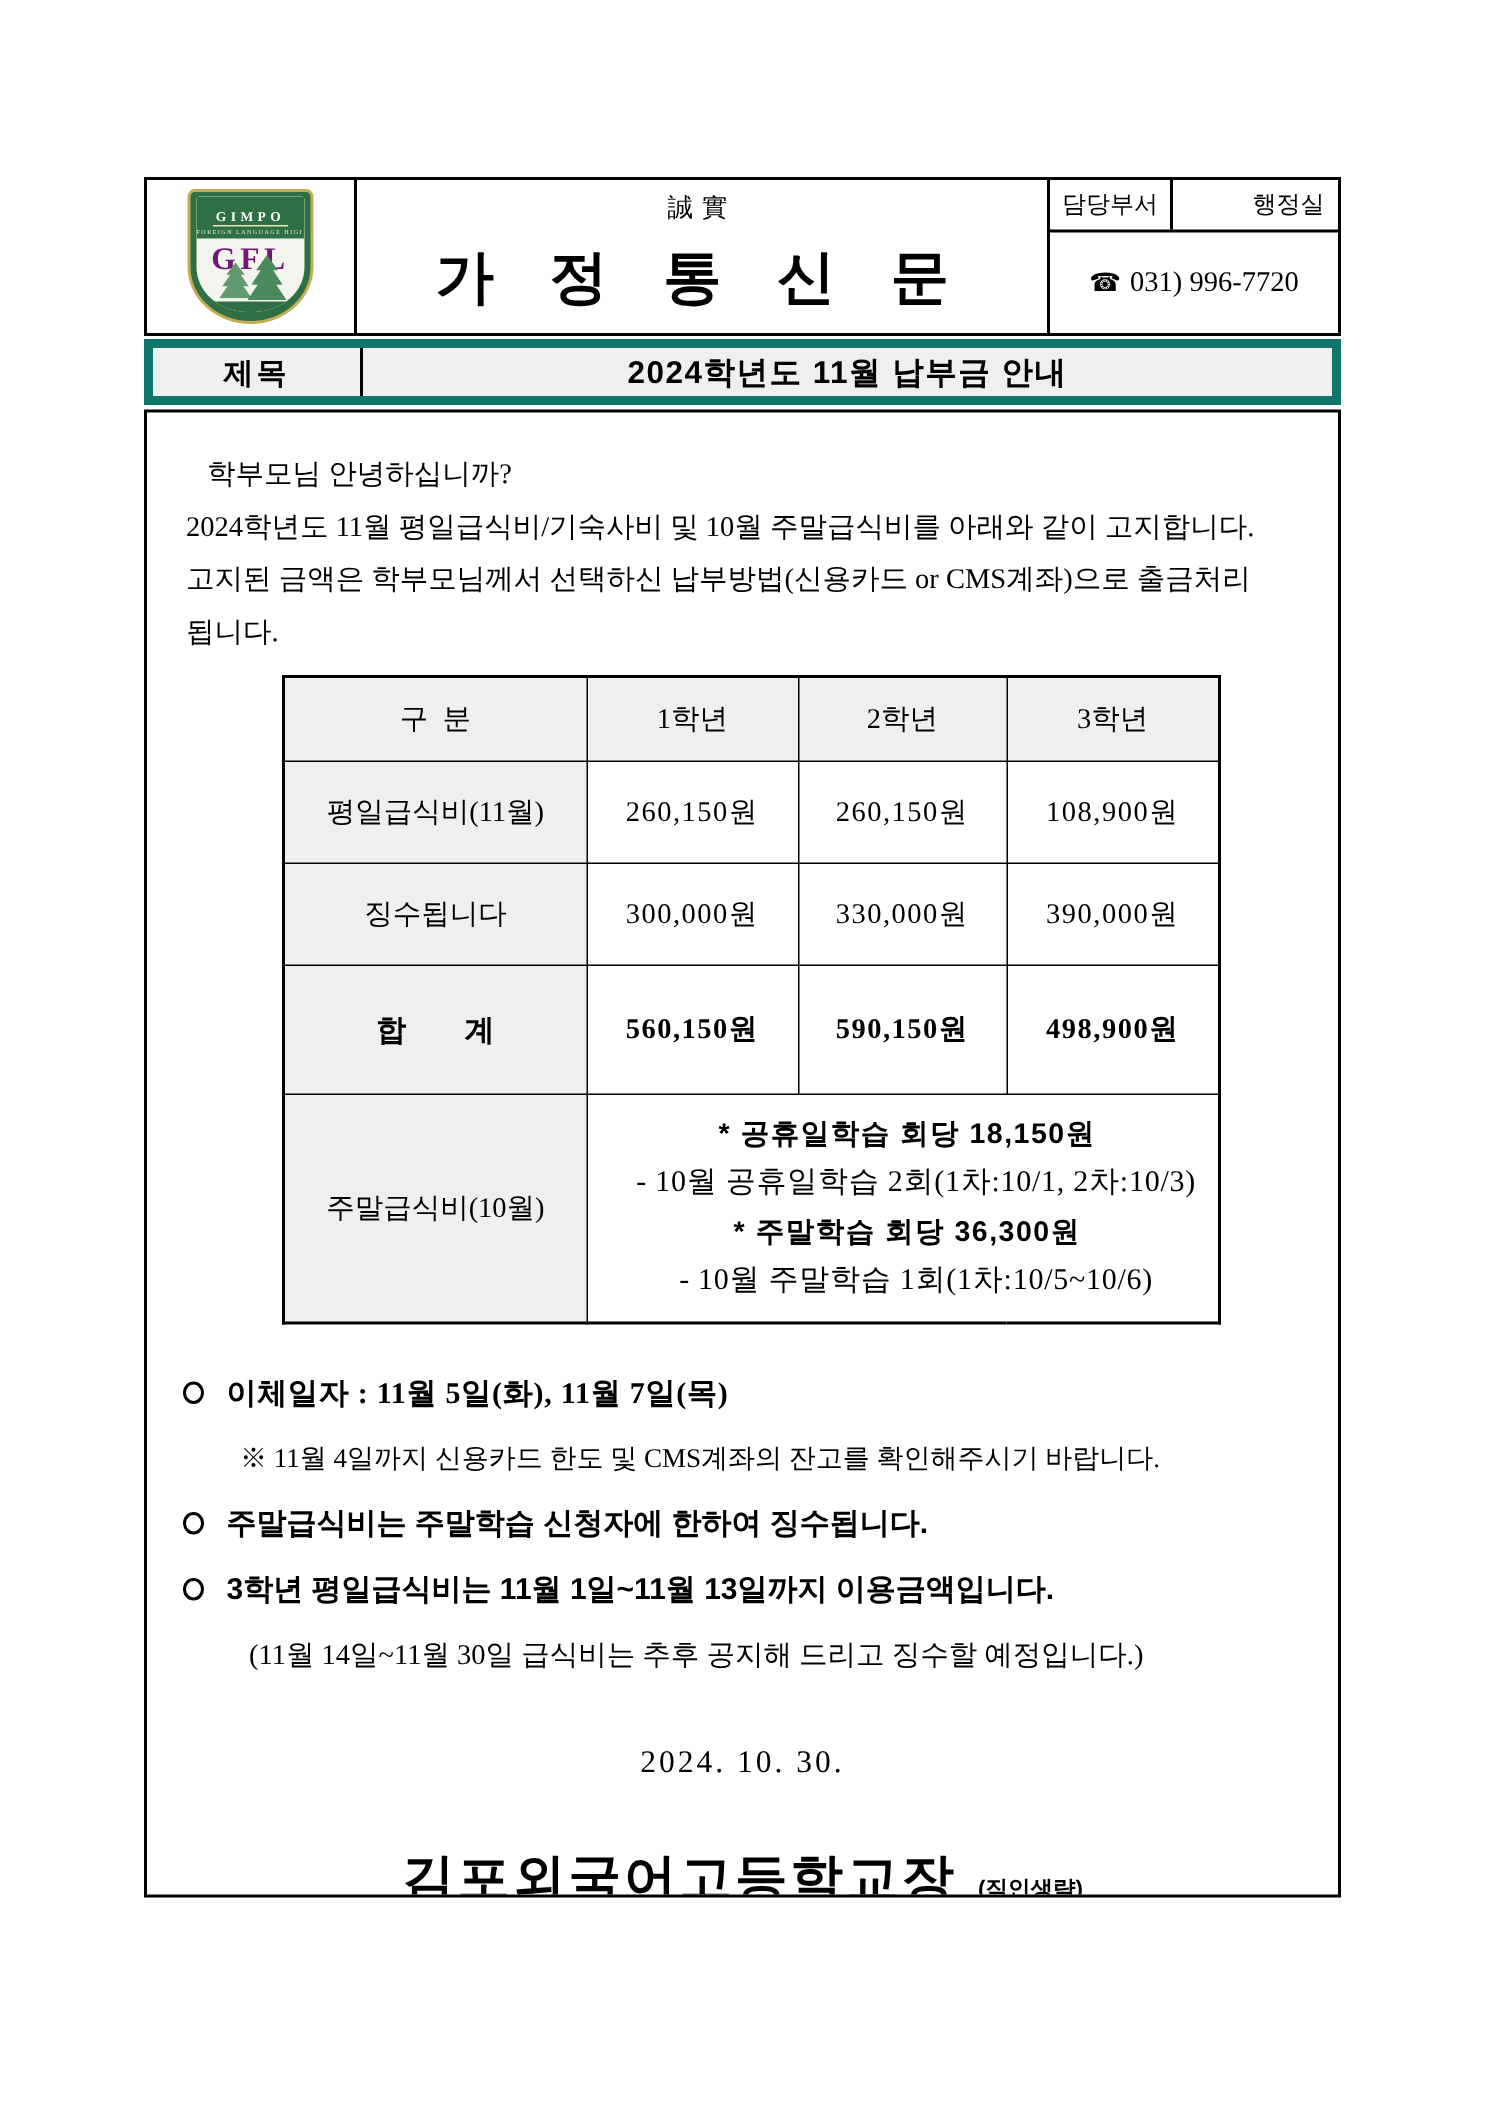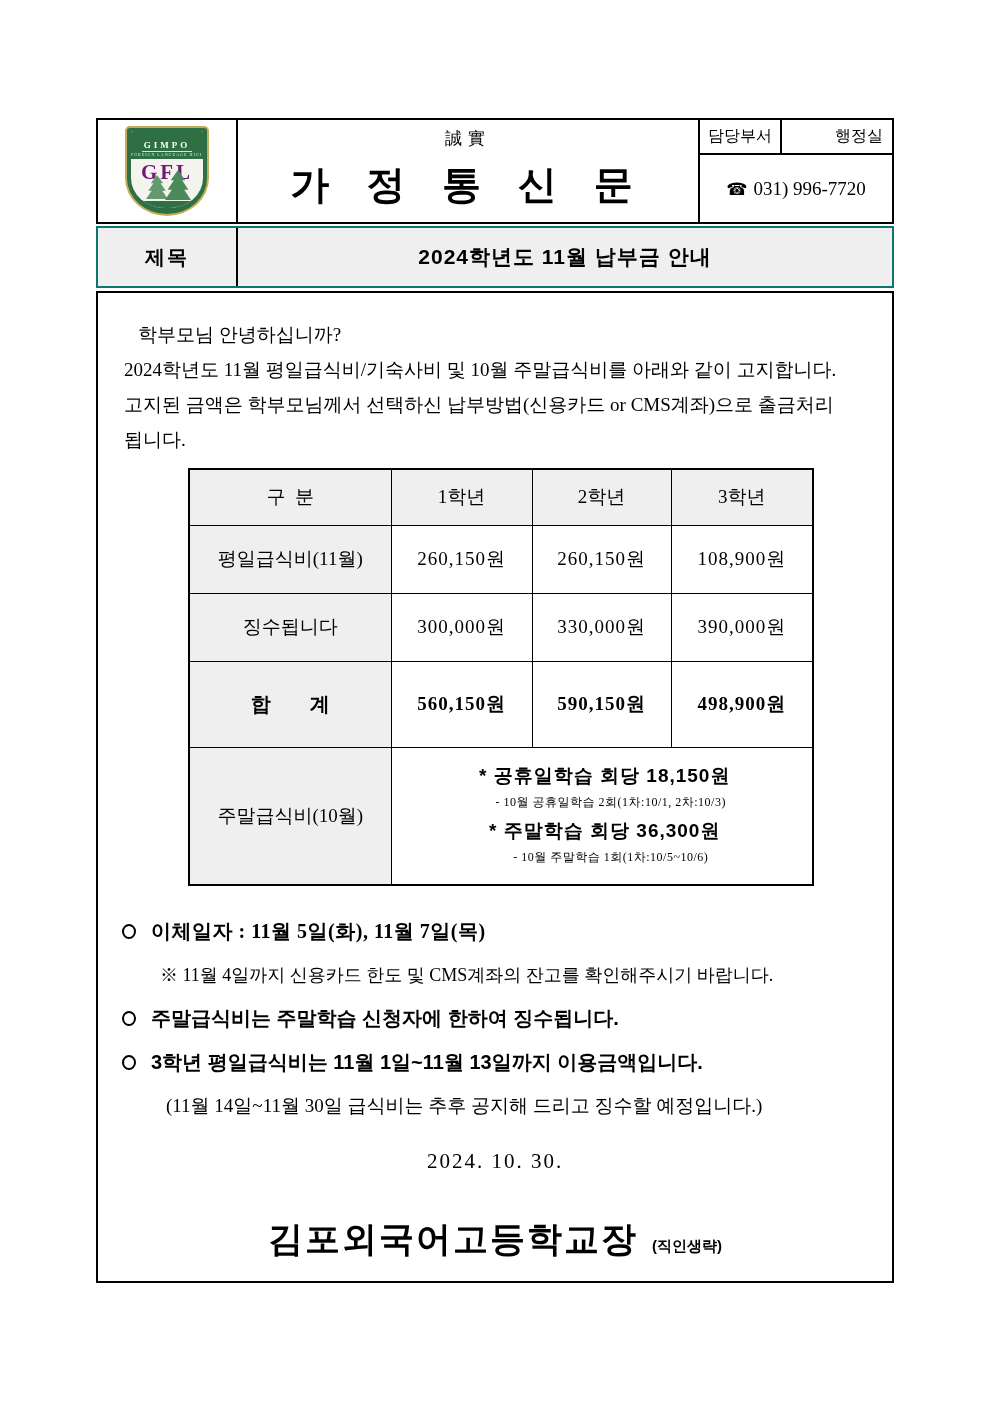--- a/index.html
+++ b/index.html
@@ -45,21 +45,21 @@
   .doc-title { font-family:"Liberation Sans","DejaVu Sans",sans-serif; font-weight:bold; font-size:39px; letter-spacing:13px; margin-top:8px; white-space:nowrap; }
 
   .hdr-right { width:194px; border-left:2px solid #000; display:flex; flex-direction:column; }
   .hdr-right-top { display:flex; height:35px; border-bottom:2px solid #000; }
   .dept-label { width:82px; border-right:2px solid #000; display:flex; align-items:center; justify-content:center; font-size:16px; }
   .dept-value { flex:1; display:flex; align-items:center; justify-content:center; font-size:16px;padding-left:44px; }
   .hdr-phone { flex:1; display:flex; align-items:center; justify-content:center; font-size:19px; white-space:nowrap; }
   .phone-ic { margin-right:6px; font-family:"DejaVu Sans",sans-serif; font-size:17px; }
 
   
-  .subject { display:flex; height:62px; border:2px solid #0f766e; margin-top:2px; background:#efefef; }
+  .subject { display:flex; height:44px; border:6px solid #0f766e; margin-top:2px; background:#efefef; }
   .subject-label { width:140px; border-right:2px solid #000; display:flex; align-items:center; justify-content:center; font-family:"Liberation Sans",sans-serif; font-weight:bold; font-size:20px; letter-spacing:2px; }
   .subject-value { flex:1; display:flex; align-items:center; justify-content:center; font-family:"Liberation Sans",sans-serif; font-weight:bold; font-size:21px; letter-spacing:1px; }
 
   
   .content { border:2px solid #000; margin-top:3px; height:992px; background:#fff; overflow:hidden; }
 
   .body-text { margin:24px 26px 0 26px; font-size:19px; line-height:35px; text-align:justify; }
   .body-text .indent { padding-left:14px; }
 
   
@@ -70,33 +70,33 @@
   .fees .hrow th { height:56px; background:#efefef; white-space:pre; }
   .fees .lbl { background:#efefef; white-space:pre; }
   .fees .r-std { height:68px; }
   .fees .r-sum { height:86px; }
   .fees .r-sum .lbl { font-family:"Liberation Sans",sans-serif; font-weight:bold; font-size:20px; }
   .fees .r-sum td.val { font-weight:bold; letter-spacing:1px; }
   .fees td.val { letter-spacing:1px; }
   .fees .r-wknd { height:138px; }
   .wknd-box { text-align:left; padding:8px 6px 8px 12px; }
   .wl-bold { font-family:"Liberation Sans",sans-serif; font-weight:bold; font-size:19px; margin:5px 0; letter-spacing:1px; }
-  .wl-sub { font-size:12px; margin:4px 0 7px 12px; letter-spacing:0.5px;font-family:Liberation Serif, serif; }
+  .wl-sub { font-size:20px; margin:4px 0 7px 12px; letter-spacing:0.5px;font-family:Liberation Serif, serif; }
 
   
   .notes { margin:30px 18px 0 24px; }
   .note-line { display:flex; align-items:center; margin-bottom:13px; min-height:31px; }
   .ring { width:14px; height:15px; border:2.5px solid #000; border-radius:50%; margin-right:15px; flex:none; }
   .nt-serif-b { font-size:20px; font-weight:bold; letter-spacing:0.5px; }
   .nt-sans-b  { font-family:"Liberation Sans",sans-serif; font-weight:bold; font-size:20px; }
   .nt-sub  { margin:0 0 13px 38px; font-size:18px; min-height:30px; display:flex; align-items:center; }
   .nt-sub2 { margin:0 0 13px 44px; font-size:19px; min-height:30px; display:flex; align-items:center; }
 
   
-  .date { text-align:center; margin-top:28px; font-size:21px; letter-spacing:2px; }
+  .date { text-align:center; margin-top:44px; font-size:21px; letter-spacing:2px; }
   .signature { text-align:center; margin-top:42px; white-space:nowrap; }
   .sig-main { font-family:"Liberation Sans",sans-serif; font-weight:bold; font-size:35px; letter-spacing:2px; }
   .sig-note { font-family:"Liberation Sans",sans-serif; font-weight:bold; font-size:15px; margin-left:10px; }
 </style>
 </head>
 <body>
 
 <div class="page">
   <div class="doc">
 

